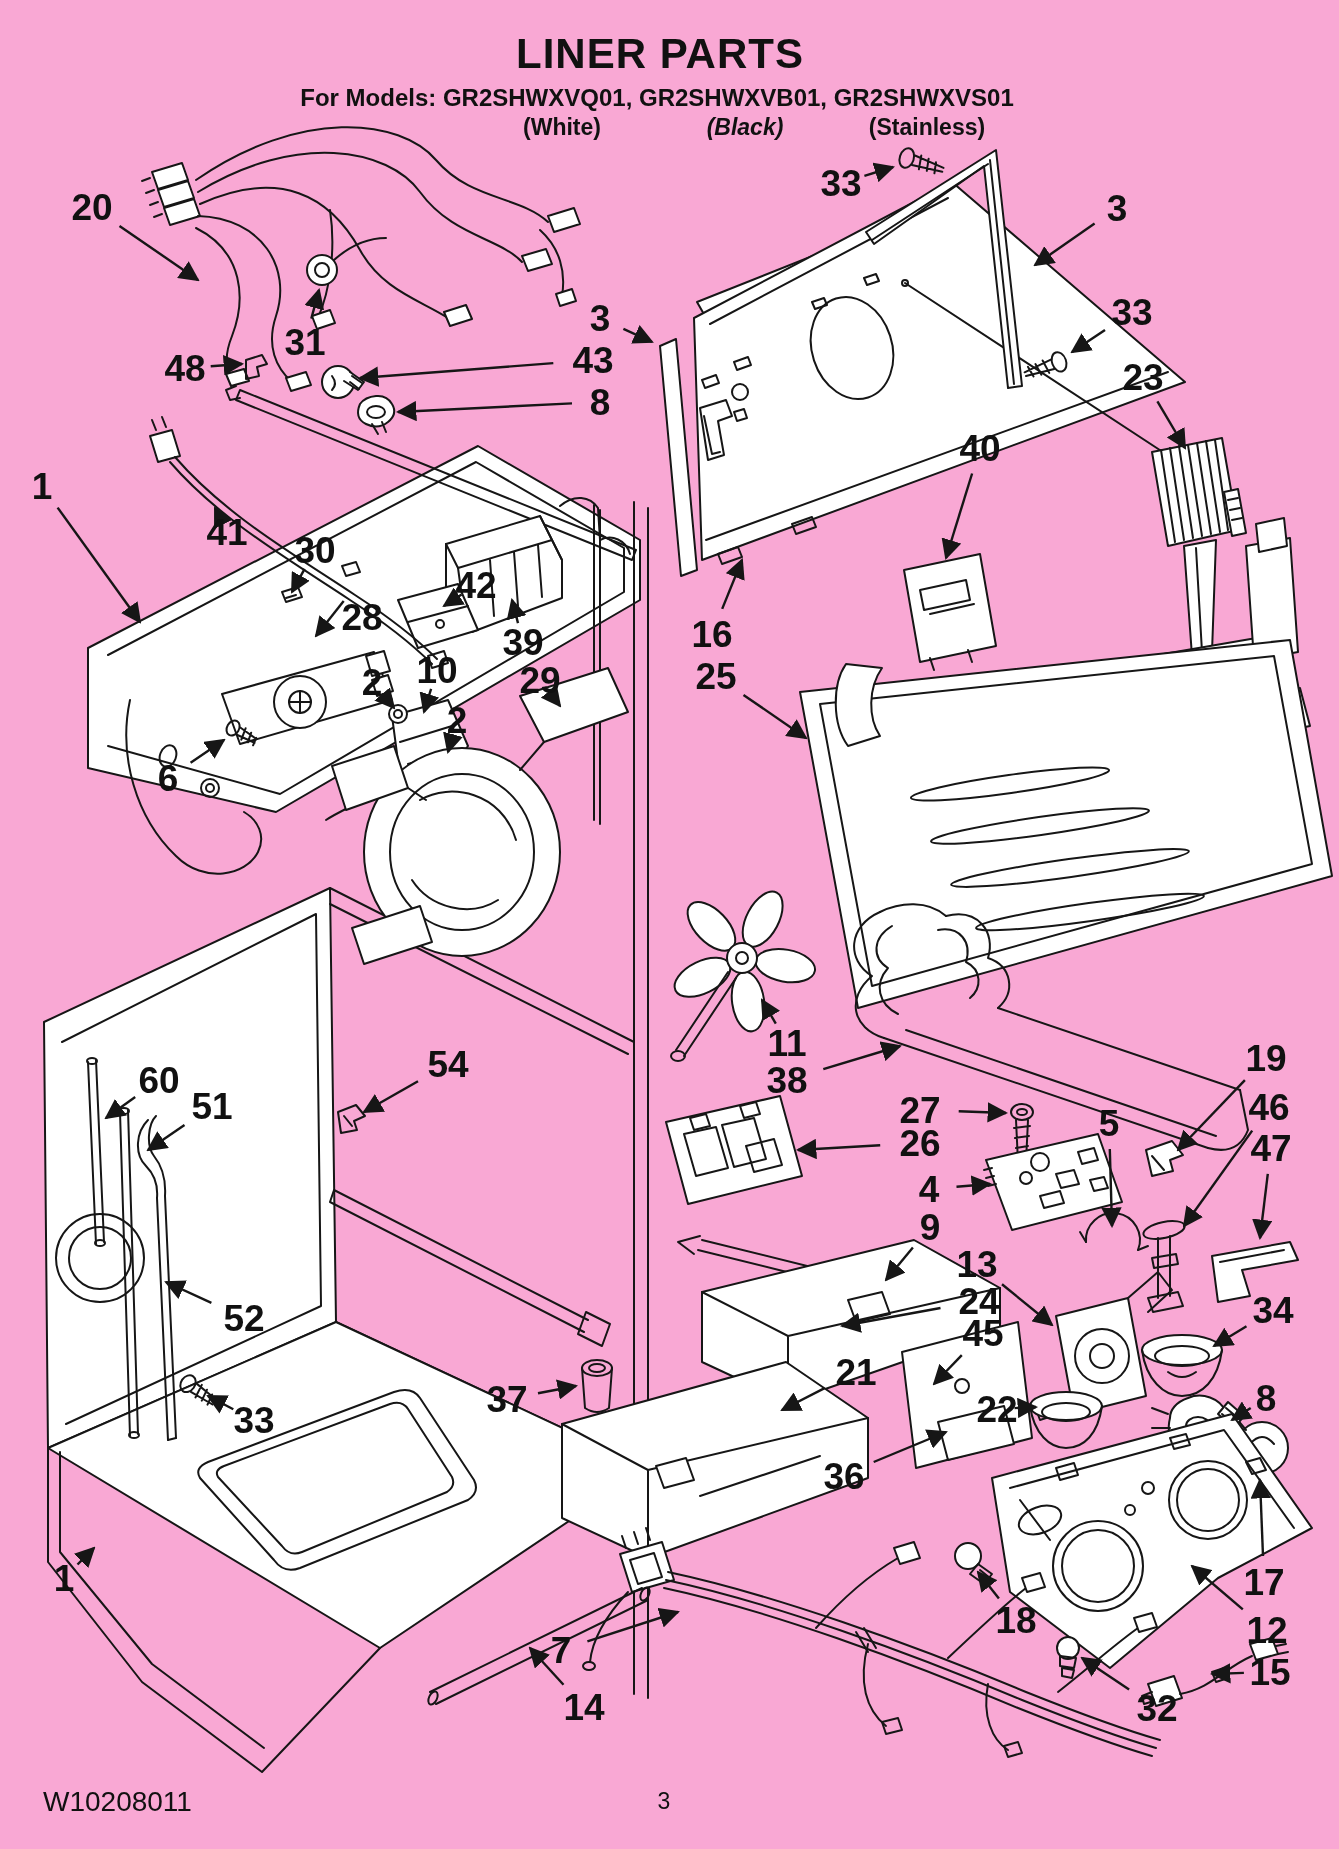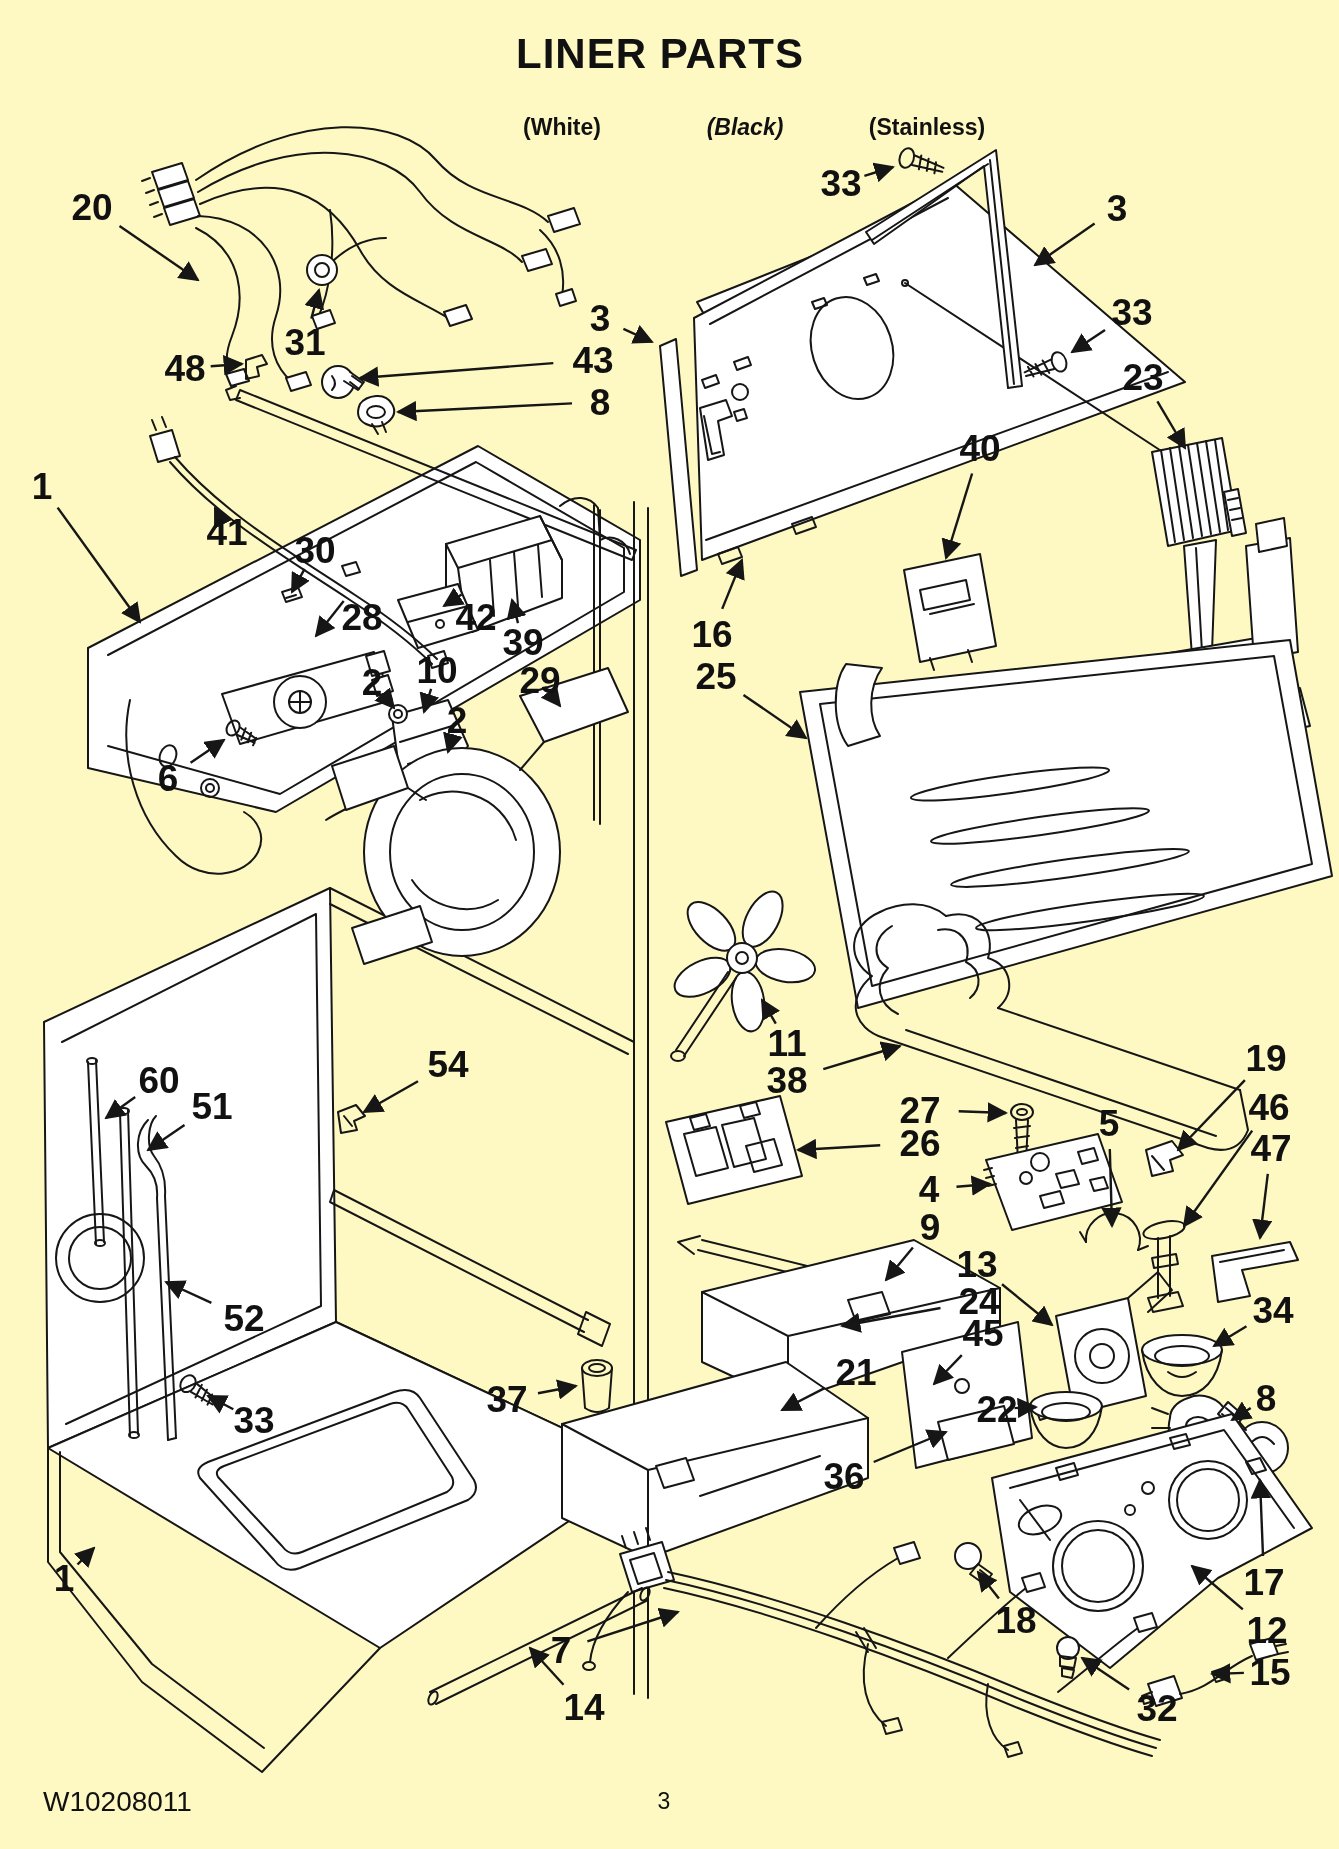--- a/index.html
+++ b/index.html
@@ -1,36 +1,37 @@
 <!DOCTYPE html>
 <html><head>
 <meta charset="utf-8">
 <style>
   html,body{margin:0;padding:0;background:#888;}
-  .page{position:relative;width:1339px;height:1849px;background:#fef9c3;overflow:hidden;
+  .page{position:relative;width:1339px;height:1849px;background:#f9a8d4;overflow:hidden;
         font-family:"Liberation Sans",sans-serif;color:#111;margin:0 auto;}
   .hdr{position:absolute;text-align:center;transform:translateX(-50%);white-space:nowrap;}
   .title{left:660px;top:30px;font-size:42px;font-weight:bold;letter-spacing:1px;}
   .models{left:657px;top:84px;font-size:24px;font-weight:bold;}
   .finish{position:absolute;transform:translateX(-50%);top:114px;font-size:23px;font-weight:bold;white-space:nowrap;}
   .f0{left:562px;} .f1{left:745px;font-style:italic;} .f2{left:927px;}
   .footer-doc{position:absolute;left:43px;top:1786px;font-size:28px;}
   .footer-page{position:absolute;left:664px;top:1788px;transform:translateX(-50%);font-size:23px;}
   svg.layer{position:absolute;left:0;top:0;}
   #art{z-index:1;} #leaders{z-index:5;}
   #art path,#art circle,#art ellipse,#art line{vector-effect:none;}
   .part-label{position:absolute;transform:translate(-50%,-50%);font-size:37px;font-weight:bold;
               line-height:1;z-index:6;white-space:nowrap;}
 </style>
 </head>
 <body>
 
 <div class="page">
 
   <div class="hdr title">LINER PARTS</div>
+  <div class="hdr models">For Models: GR2SHWXVQ01, GR2SHWXVB01, GR2SHWXVS01</div>
   <div class="finish f0">(White)</div>
   <div class="finish f1">(Black)</div>
   <div class="finish f2">(Stainless)</div>
 
   <svg id="art" class="layer" width="1339" height="1849" viewBox="0 0 1339 1849" fill="none" stroke="#161616" stroke-width="2" stroke-linejoin="round" stroke-linecap="round">
 
     <g>
       <path d="M88,648 L478,446 L640,540 L640,600 L276,812 L88,768 Z" fill="#fff"></path>
       <path d="M108,655 L476,462 L624,548 L624,592 L280,794 L108,746"></path>
       <path d="M130,700 C118,756 136,818 176,856 C204,884 246,876 258,852 C266,836 258,820 244,812"></path>
@@ -506,21 +507,21 @@
       <div class="part-label" style="left: 1117px; top: 208px;">3</div>
       <div class="part-label" style="left: 1132px; top: 312px;">33</div>
       <div class="part-label" style="left: 1143px; top: 377px;">23</div>
       <div class="part-label" style="left: 980px; top: 448px;">40</div>
       <div class="part-label" style="left: 712px; top: 634px;">16</div>
       <div class="part-label" style="left: 716px; top: 676px;">25</div>
       <div class="part-label" style="left: 42px; top: 486px;">1</div>
       <div class="part-label" style="left: 227px; top: 532px;">41</div>
       <div class="part-label" style="left: 315px; top: 550px;">30</div>
       <div class="part-label" style="left: 362px; top: 578px; margin-top: 39px;">28</div>
-      <div class="part-label" style="left: 476px; top: 585px; margin-top: 32px;">42</div>
+      <div class="part-label" style="left: 476px; top: 585px;">42</div>
       <div class="part-label" style="left: 523px; top: 642px;">39</div>
       <div class="part-label" style="left: 540px; top: 680px;">29</div>
       <div class="part-label" style="left: 437px; top: 670px;">10</div>
       <div class="part-label" style="left: 372px; top: 682px;">2</div>
       <div class="part-label" style="left: 457px; top: 720px;">2</div>
       <div class="part-label" style="left: 168px; top: 778px;">6</div>
       <div class="part-label" style="left: 448px; top: 1064px;">54</div>
       <div class="part-label" style="left: 159px; top: 1080px;">60</div>
       <div class="part-label" style="left: 212px; top: 1106px;">51</div>
       <div class="part-label" style="left: 244px; top: 1318px;">52</div>

